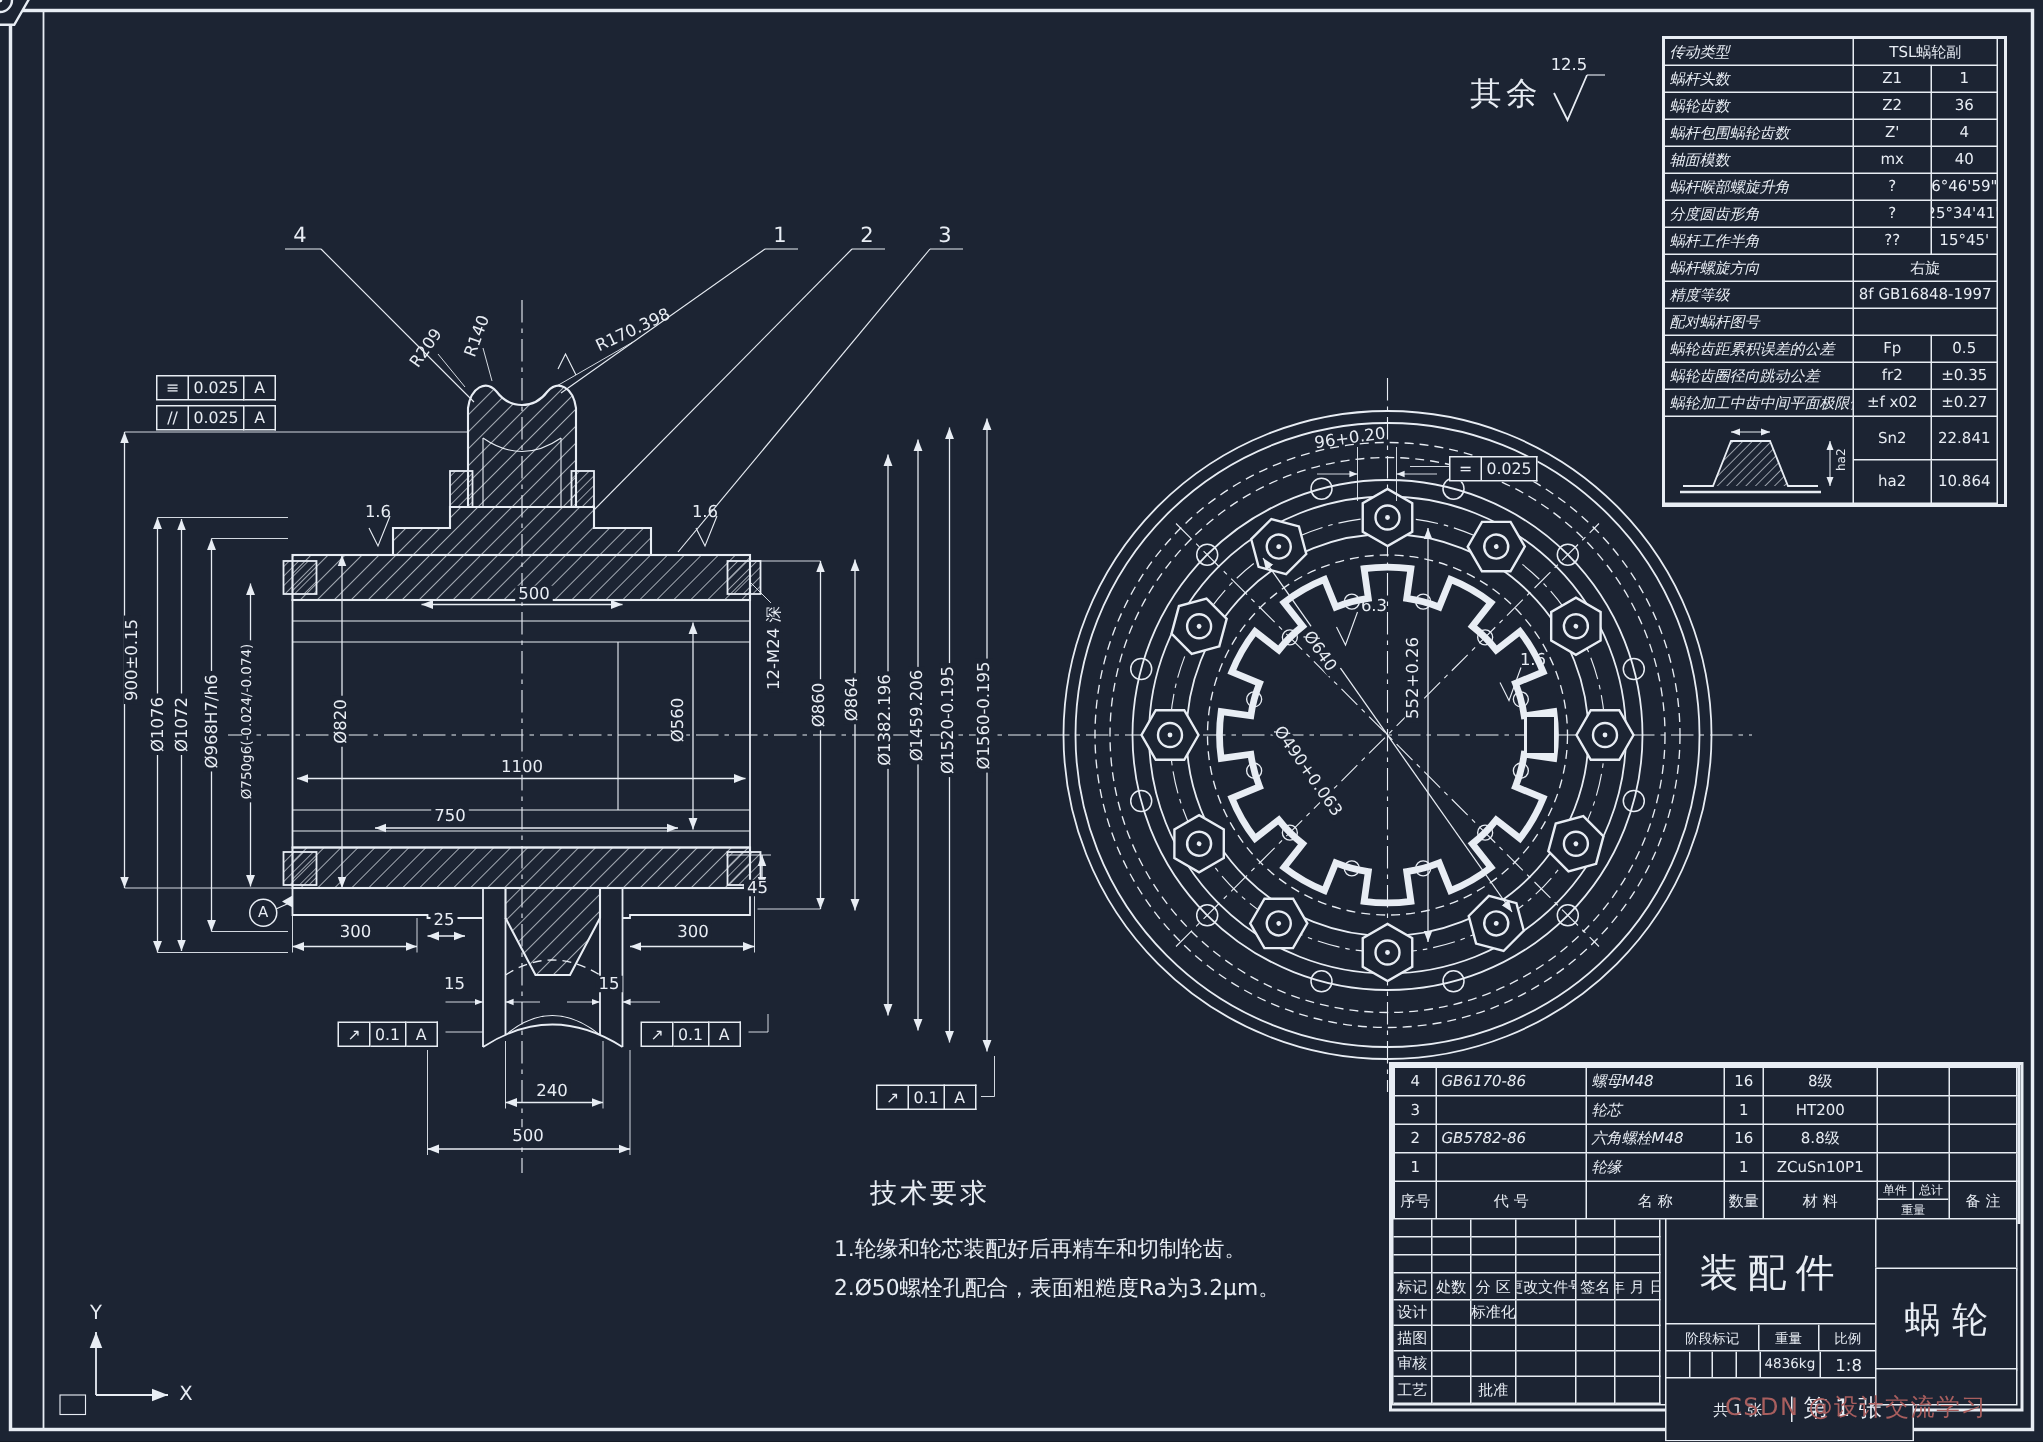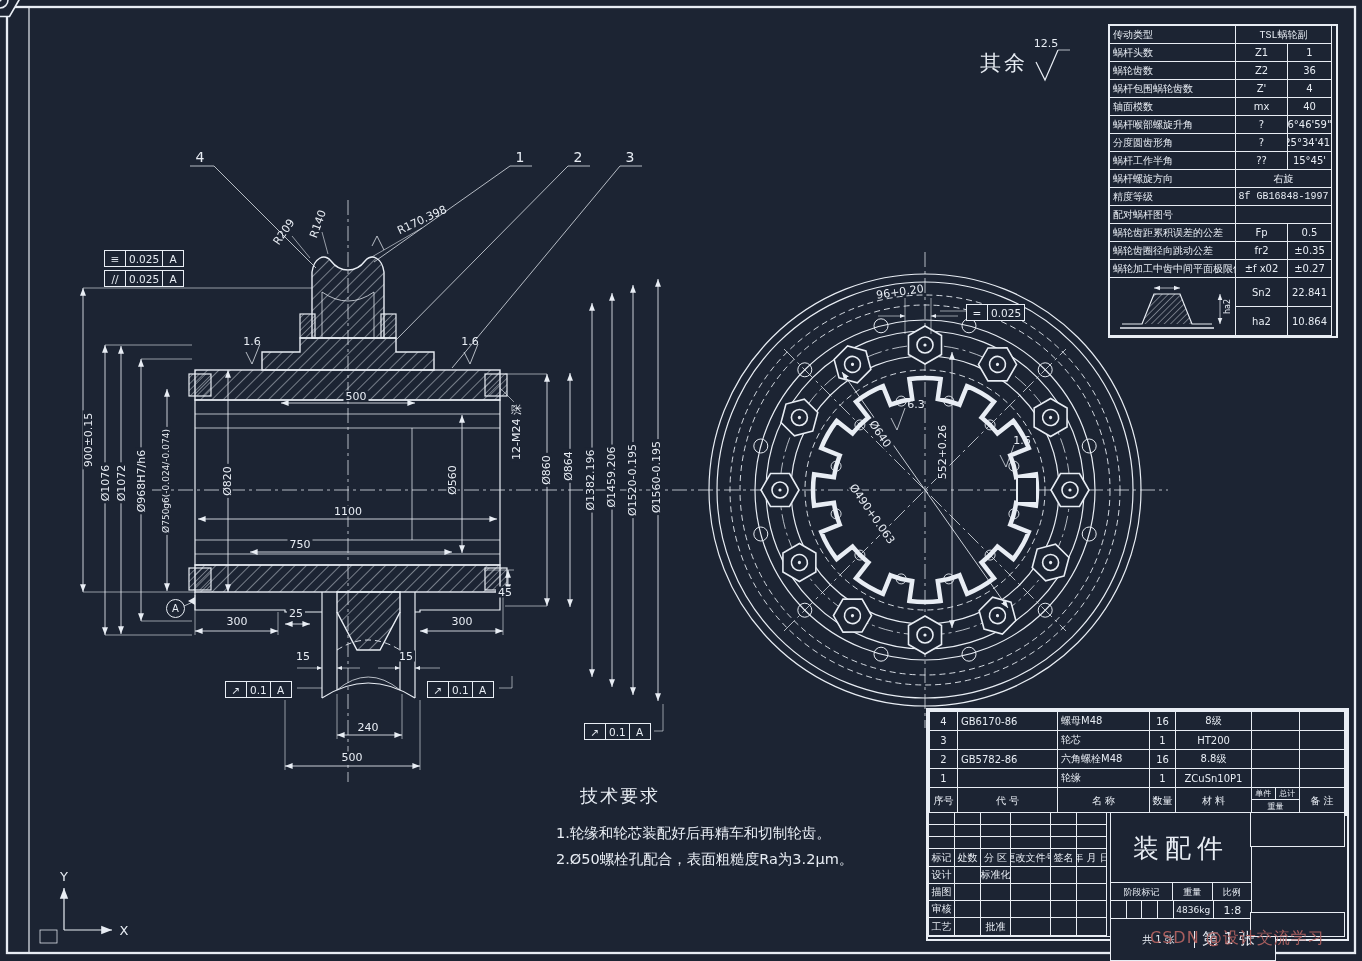--- a/index.html
+++ b/index.html
@@ -18,22 +18,22 @@
   .sm{font-size:9px;}
   
   .fcf{position:absolute;display:flex;z-index:3;background:var(--bg);}
   .fcf span{display:flex;align-items:center;justify-content:center;border:1px solid var(--ln);
             border-left:none;height:15px;font-size:10.5px;padding:0 3px;min-width:14px;}
   .fcf span:first-child{border-left:1px solid var(--ln);}
   
   .tbl{position:absolute;display:grid;border:2px solid var(--ln);background:var(--bg);z-index:4;}
   .c{border-right:1px solid var(--ln);border-bottom:1px solid var(--ln);display:flex;
      align-items:center;justify-content:center;font-size:10px;overflow:hidden;white-space:nowrap;}
-  .c.nm{justify-content:flex-start;padding-left:3px;}
-  .c.mg{grid-column:2/4;font-family:Liberation Mono, monospace;}
+  .c.nm{justify-content:flex-start;padding-left:3px;font-style:italic;}
+  .c.mg{grid-column:2/4;}
   .blk{position:absolute;border:1px solid var(--ln);display:flex;align-items:center;
        justify-content:center;background:var(--bg);z-index:4;overflow:hidden;white-space:nowrap;}
   .datum{position:absolute;width:17px;height:17px;border:1px solid var(--ln);border-radius:50%;
          display:flex;align-items:center;justify-content:center;font-size:10px;z-index:3;}
   .wm{position:absolute;color:var(--wm);font-size:16px;z-index:6;letter-spacing:1px;}
 </style>
 </head>
 <body>
 
 <div id="stage">
@@ -537,17 +537,20 @@
     <span style="width:15px;height:100%;border-right:1px solid var(--ln)"></span>
     <span style="width:40px;height:100%;border-right:1px solid var(--ln);display:flex;align-items:center;justify-content:center;font-size:9px">4836kg</span>
     <span style="width:38px;height:100%;display:flex;align-items:center;justify-content:center;font-size:11px">1:8</span>
   </div>
   <div class="blk" style="left:1110px;top:918px;width:140px;height:17px;padding:12px">
     <span style="width:70px;height:100%;display:flex;align-items:center;justify-content:center;font-size:10px">共 1 张</span>
     <span style="width:68px;height:100%;border-left:1px solid var(--ln);display:flex;align-items:center;justify-content:center;font-size:16px">第 1 张</span>
   </div>
 
   <div class="blk" style="left:1250px;top:812px;width:93px;height:33px"></div>
+  <div class="blk" style="left:1250px;top:845px;width:93px;height:67px;font-size:24px">
+    <span>蜗  轮</span>
+  </div>
   <div class="blk" style="left:1250px;top:912px;width:93px;height:23px"></div>
 
   <div class="wm" style="left:1150px;top:928px">CSDN @设计交流学习</div>
 
 </div>
 
 </body></html>

